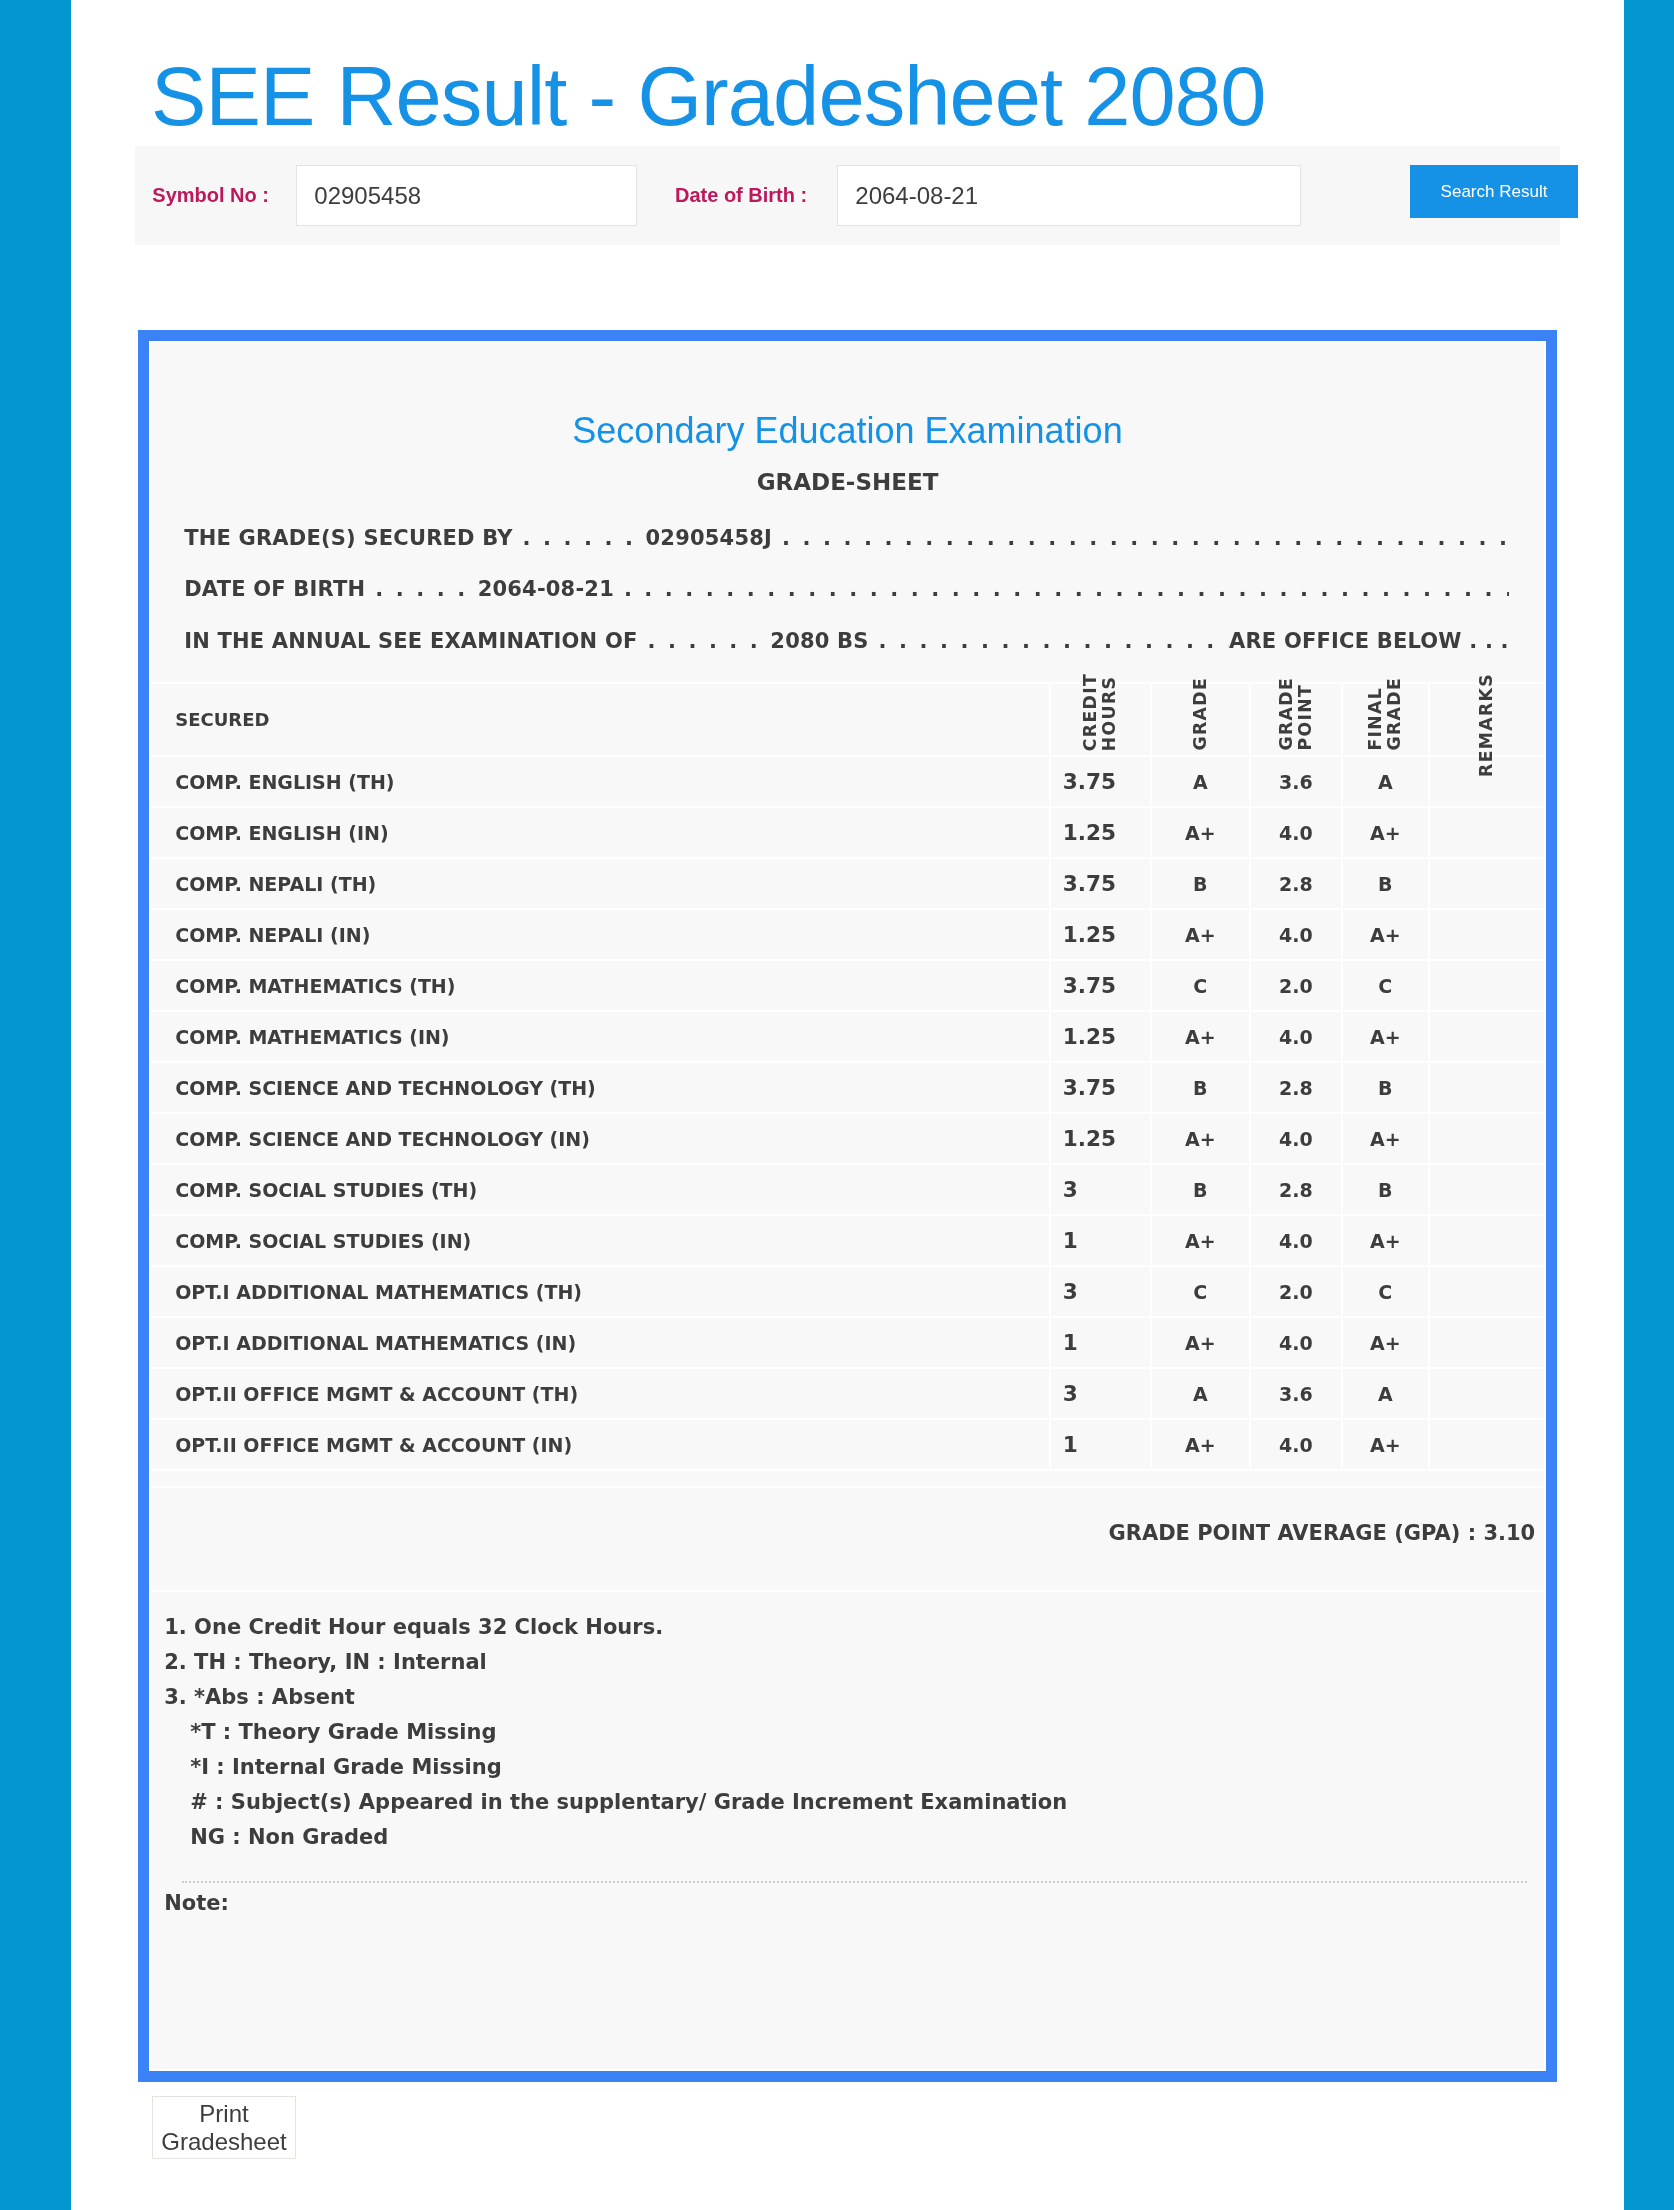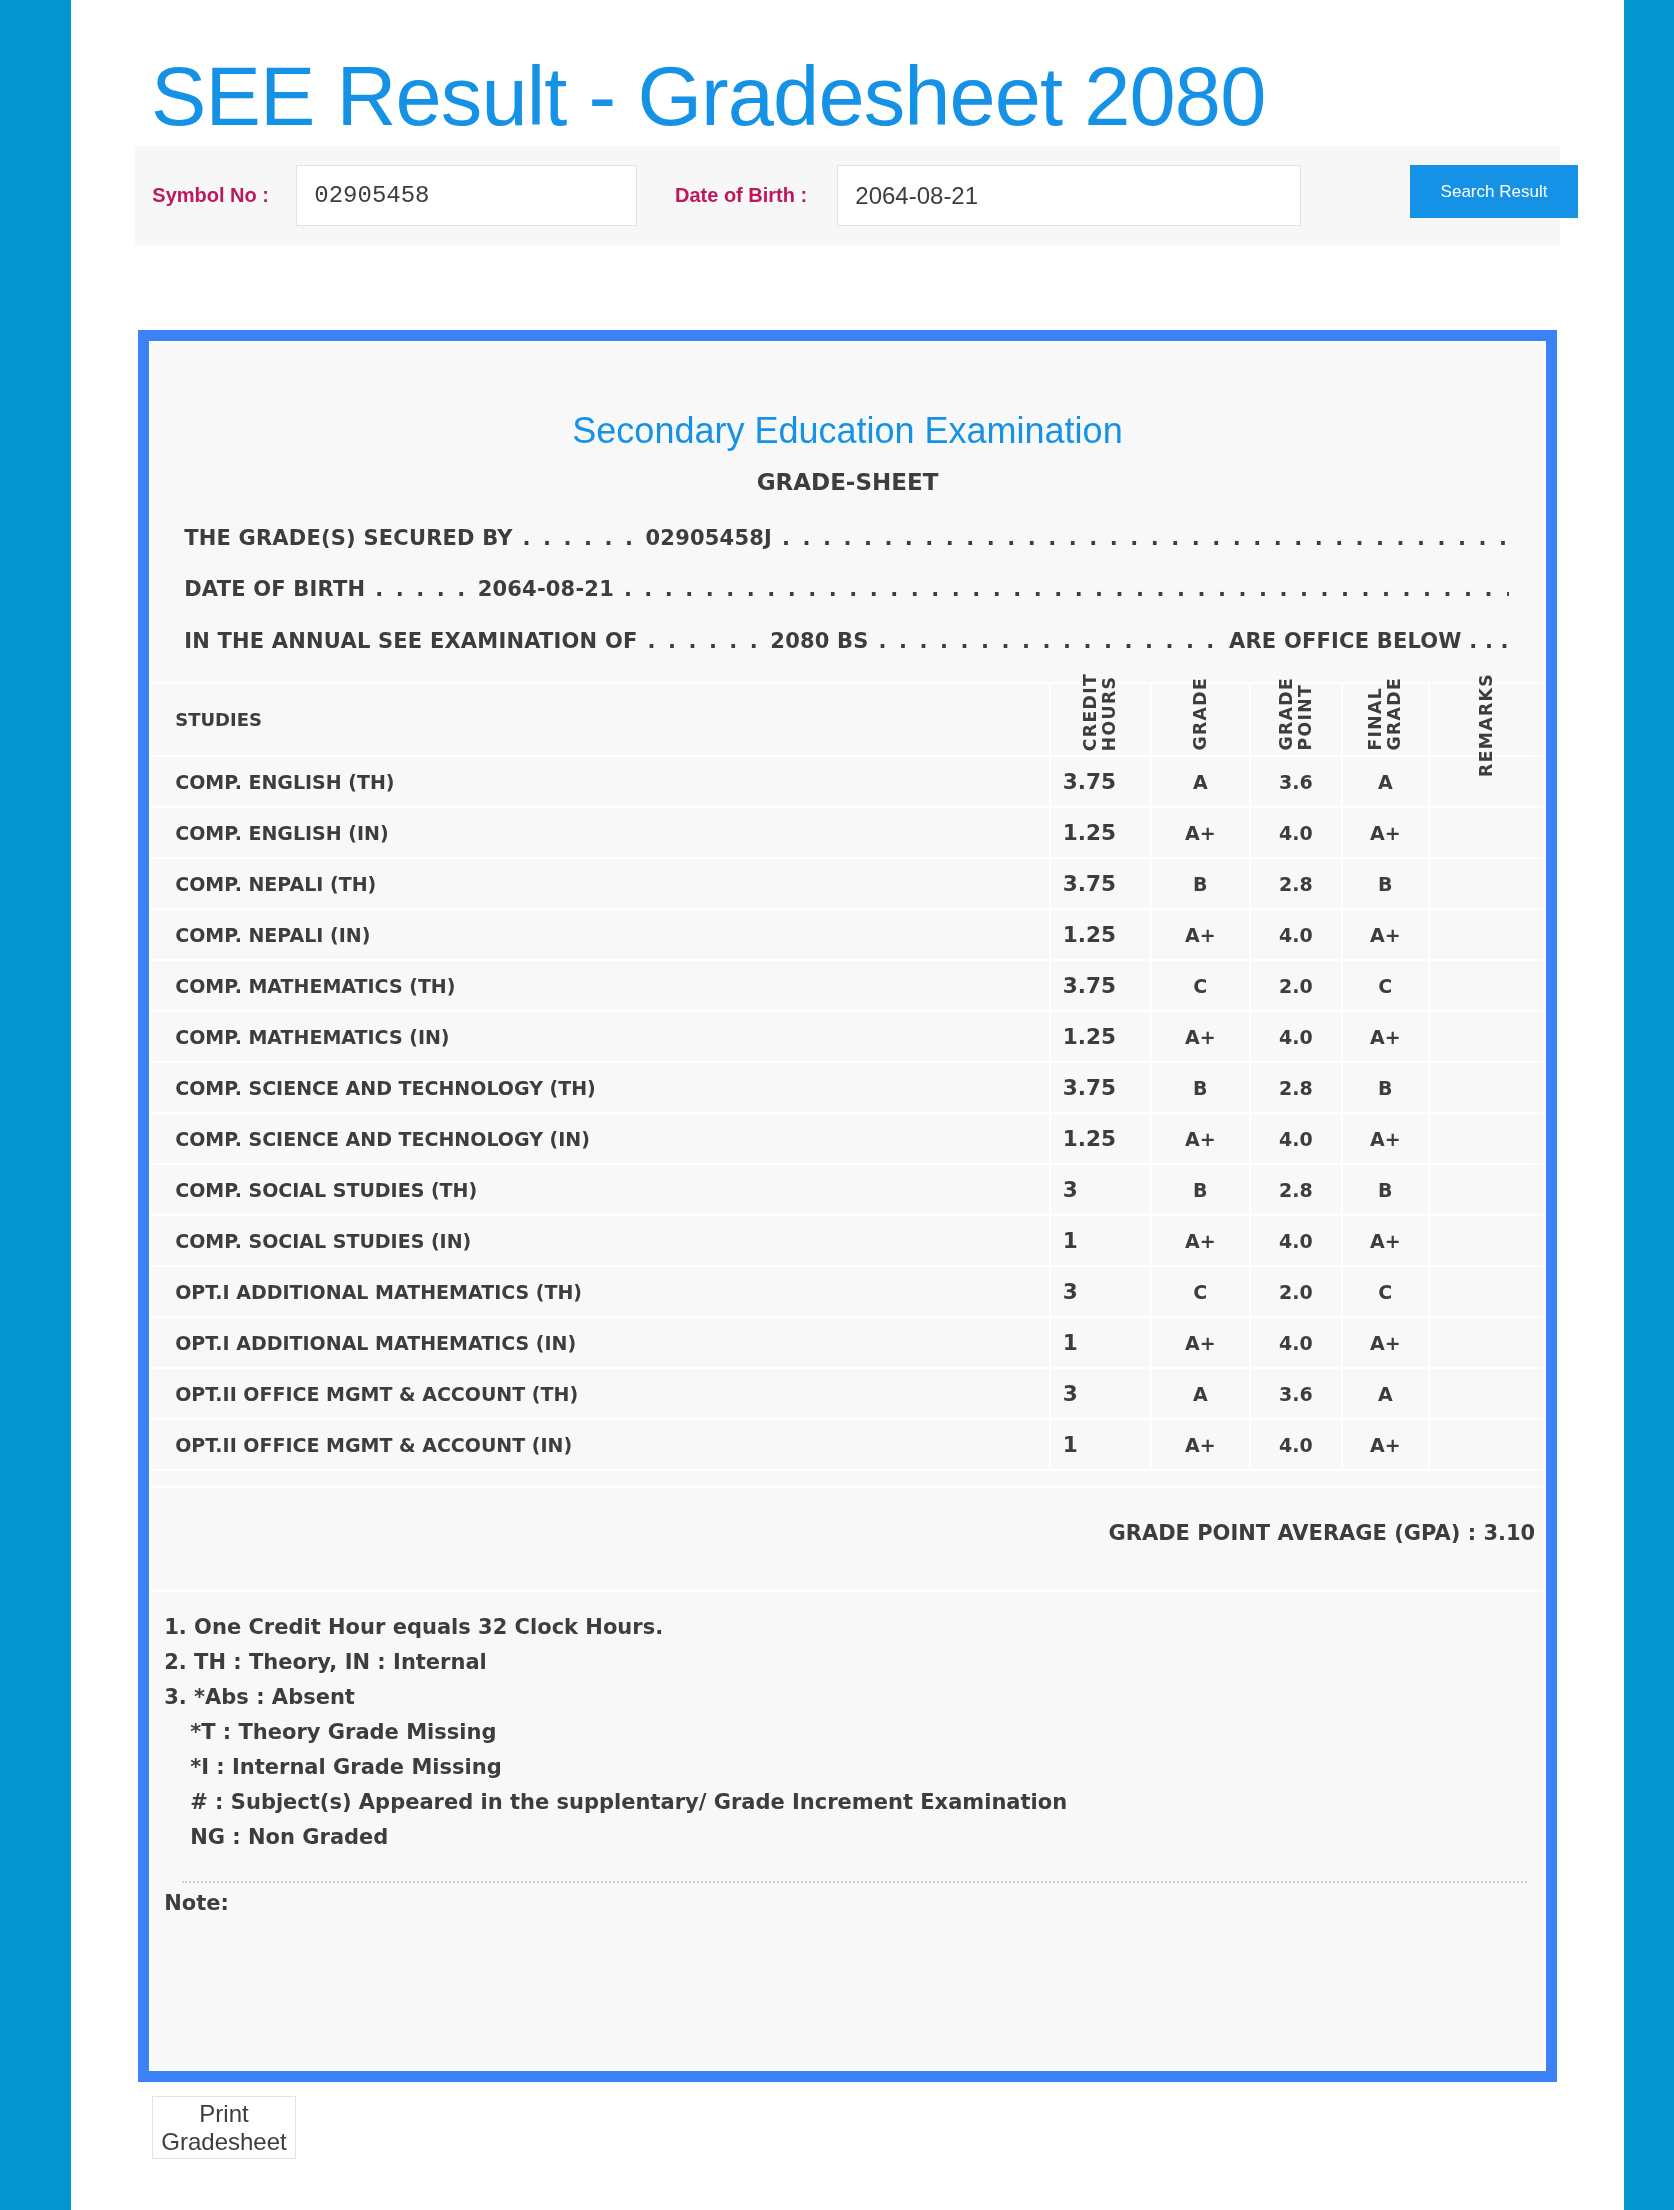--- a/index.html
+++ b/index.html
@@ -115,21 +115,21 @@
   }
 </style>
 </head>
 <body>
 
 <div class="page">
   <h1 class="title">SEE Result - Gradesheet 2080</h1>
 
   <div class="search-panel">
     <label class="lbl" style="left:17.3px;">Symbol No :</label>
-    <input class="inp" style="left: 161px; width: 341px; font-family: Liberation Mono, monospace;" type="text" value="02905458">
+    <input class="inp" style="left: 161px; width: 341px;" type="text" value="02905458">
     <label class="lbl" style="left:540px;">Date of Birth :</label>
     <input class="inp" style="left: 702px; width: 464px;" type="text" value="2064-08-21">
     <button class="btn-search">Search Result</button>
   </div>
 
   <div class="sheet-outer">
     <div class="sheet-inner">
       <div class="exam-title">Secondary Education Examination</div>
       <div class="gs-title">GRADE-SHEET</div>
 
@@ -143,21 +143,21 @@
         <span>IN THE ANNUAL SEE EXAMINATION OF</span>
           <span class="dots" style="white-space:pre;"> . . . . . . </span>
           <span>2080 BS</span>
           <span class="dots" style="flex:1; overflow:hidden; white-space:pre;"> . . . . . . . . . . . . . . . . . . . . . . . . . . . . . . . . . . </span>
           <span>ARE OFFICE BELOW . . .</span>
       </div>
 
       <table class="grades">
         <thead>
           <tr>
-            <th class="subj">STUDIES</th>
+            <th class="subj">SECURED</th>
             <th class="c-credit" style="padding:0;">
                 <div class="vwrap">
                   <span class="vhead" style="width:38px;">CREDIT HOURS</span>
                 </div>
               </th>
             <th class="c-grade">
                 <div class="vwrap">
                   <span class="vhead">GRADE</span>
                 </div>
               </th>

